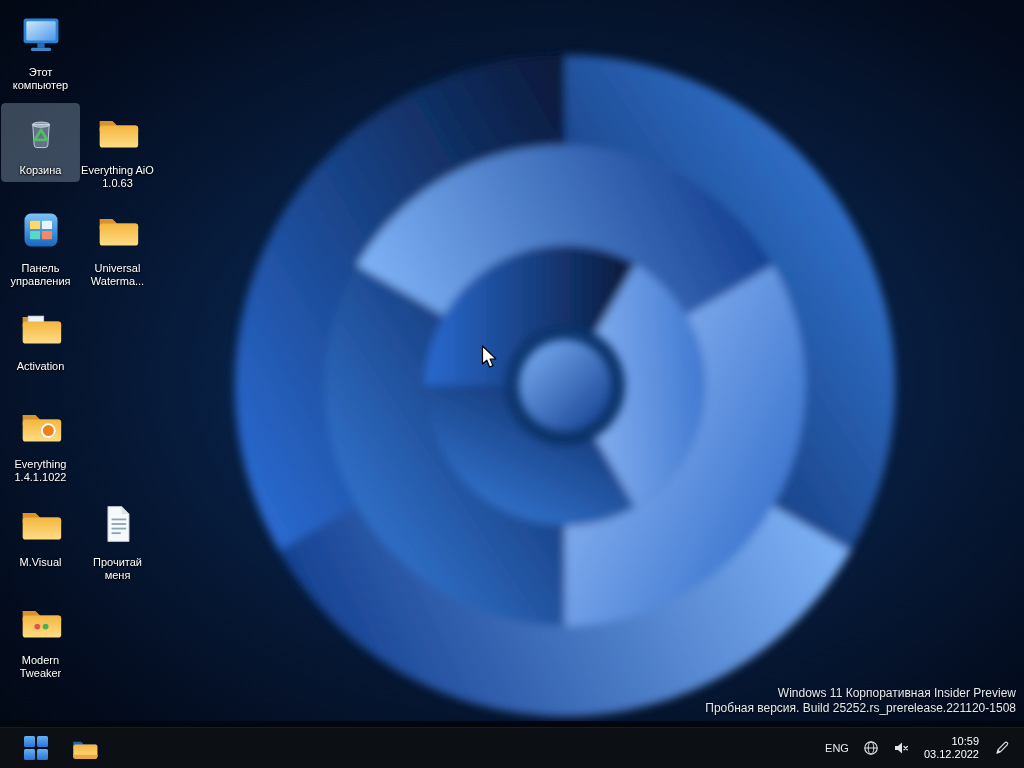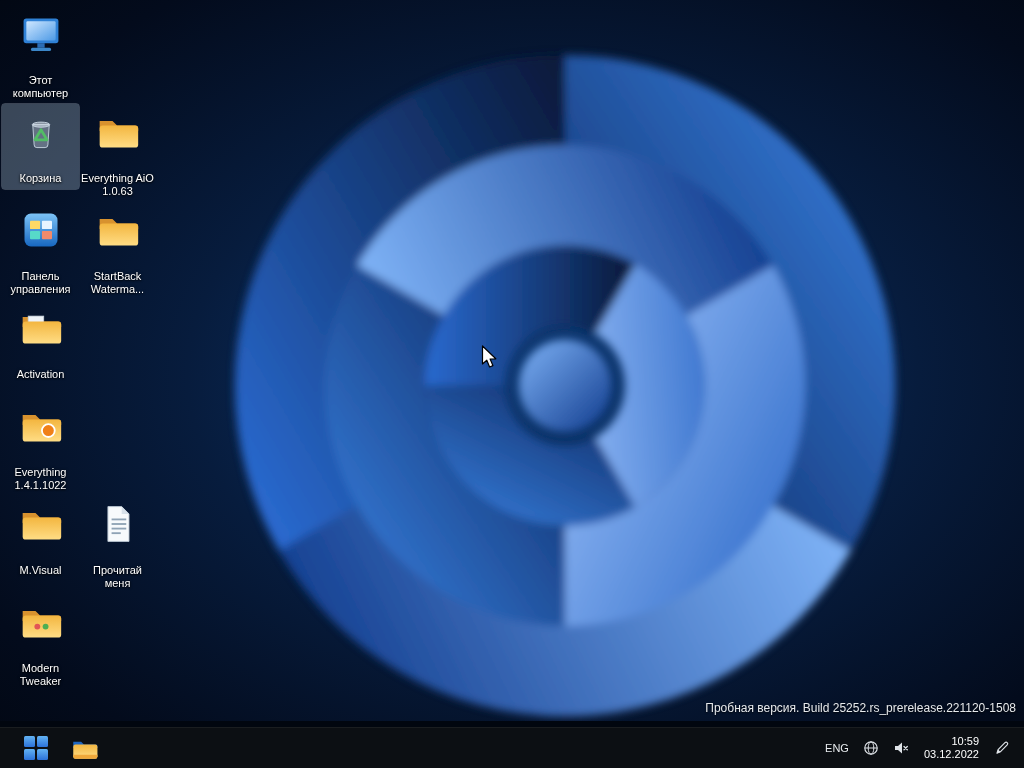--- a/index.html
+++ b/index.html
@@ -5,21 +5,21 @@
   *{margin:0;padding:0;box-sizing:border-box}
   html,body{width:1024px;height:768px;overflow:hidden;background:#000;
     font-family:"Liberation Sans",sans-serif}
   .stage{position:relative;width:1024px;height:768px;overflow:hidden;background:#01060f}
   .wall{position:absolute;left:0;top:0;width:1024px;height:721px;display:block}
 
   
   .icons{position:absolute;left:2px;top:6px;display:grid;
     grid-template-columns:77px 77px;grid-auto-rows:98px}
   .cell{display:flex;flex-direction:column;align-items:center;align-self:start;
-    padding:6px 1px 4px;gap:18px;border-radius:3px;cursor:default}
+    padding:6px 1px 4px;gap:10px;border-radius:3px;cursor:default}
   .cell .ic{width:44px;height:44px}
   .cell .ic svg{width:44px;height:44px;display:block}
   .lbl{font-size:11px;line-height:13px;color:#fff;text-align:center;max-width:74px;
     text-shadow:0 1px 2px rgba(0,0,0,.95),0 0 3px rgba(0,0,0,.6);word-wrap:break-word}
   .cell.selected{background:rgba(150,170,190,.38);outline:1px solid rgba(205,220,235,.28)}
 
   
   .watermark{position:absolute;right:8px;bottom:52px;text-align:right;color:#e6e9ec;
     font-size:12px;line-height:15px;text-shadow:0 1px 2px rgba(0,0,0,.8)}
 
@@ -157,21 +157,21 @@
       </div>
       <div class="lbl">Панель управления</div>
     </div>
 
     <div class="cell" style="grid-column:2;grid-row:3">
       <div class="ic">
         <svg viewBox="0 0 48 48">
             <use href="#sym-folder"></use>
           </svg>
       </div>
-      <div class="lbl">StartBack Waterma...</div>
+      <div class="lbl">Universal Waterma...</div>
     </div>
 
     <div class="cell" style="grid-column:1;grid-row:4">
       <div class="ic">
         <svg viewBox="0 0 48 48">
           <path d="M4 12h14l5 5h20a3 3 0 0 1 3 3v3H4Z" fill="#d8922e"></path>
           <rect x="10" y="11" width="17" height="10" fill="#eef3f8" stroke="#c7d2dc" stroke-width="0.8"></rect>
           <rect x="4" y="17" width="42" height="24" rx="3.5" fill="url(#gFold)"></rect>
         </svg>
       </div>
@@ -222,20 +222,21 @@
           <circle cx="20" cy="29" r="3.2" fill="#e25555"></circle>
           <circle cx="29" cy="29" r="3.2" fill="#4daf52"></circle>
         </svg>
       </div>
       <div class="lbl">Modern Tweaker</div>
     </div>
 
   </div>
 
   <div class="watermark">
+    <div>Windows 11 Корпоративная Insider Preview</div>
     <div>Пробная версия. Build 25252.rs_prerelease.221120-1508</div>
   </div>
 
   <svg class="cursor" viewBox="0 0 18 25">
     <path d="M1.5 1 L1.5 19 L5.8 15.2 L8.6 22 L11.9 20.6 L9.1 14 L14.8 13.8 Z" fill="#ffffff" stroke="#000000" stroke-width="1.2" stroke-linejoin="round"></path>
   </svg>
 
   <div class="taskbar">
     <div class="tb-left">
       <button class="tb-btn">

